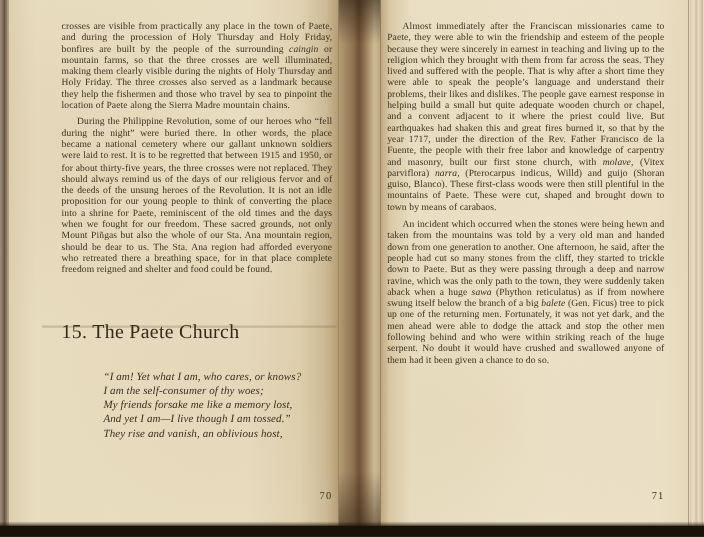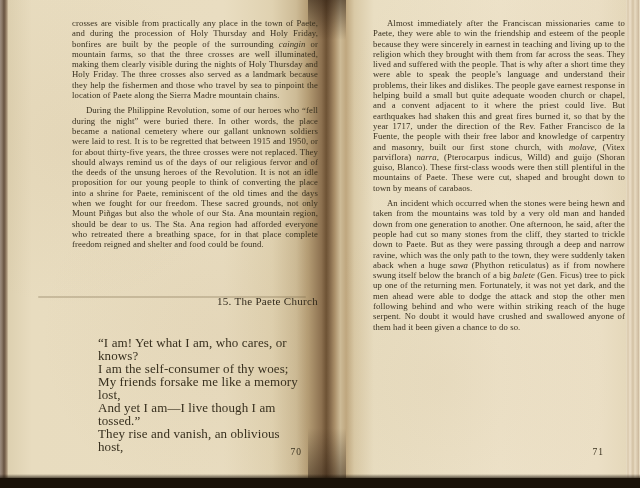--- a/index.html
+++ b/index.html
@@ -59,35 +59,36 @@
   }
 
   
   .text-block{
     position:absolute;top:18px;
     color:#38301f;
     font-size:8.7px;line-height:10.3px;
     text-align:justify;
     letter-spacing:0.1px;
   }
-  .tb-left{left:72px;width:246px;}
-  .tb-right{left:352px;width:252px;margin-left:21px;}
+  .tb-left{left:56px;width:246px;}
+  .tb-right{left:352px;width:252px;}
   .para{margin:0 0 5px 0;}
   .para.indent{text-indent:14px;}
   .chapter-heading{
     margin:46px 0 0 0;
-    text-align:right;
-    font-size:11px;
+    text-align:left;
+    font-size:18px;
     letter-spacing:0.3px;
     color:#332b1d;
   }
   .quote-block{
-    margin:30px 0 0 26px;
+    margin:30px 0 0 38px;
     width:202px;
-    font-size:13px;line-height:13px;
+    font-style:italic;
+    font-size:10px;line-height:13px;
     text-align:left;
   }
   .quote-attribution{
     text-align:right;
     padding-right:2px;
     margin-top:1px;
   }
   .page-number{
     position:absolute;top:447px;
     width:246px;text-align:right;

